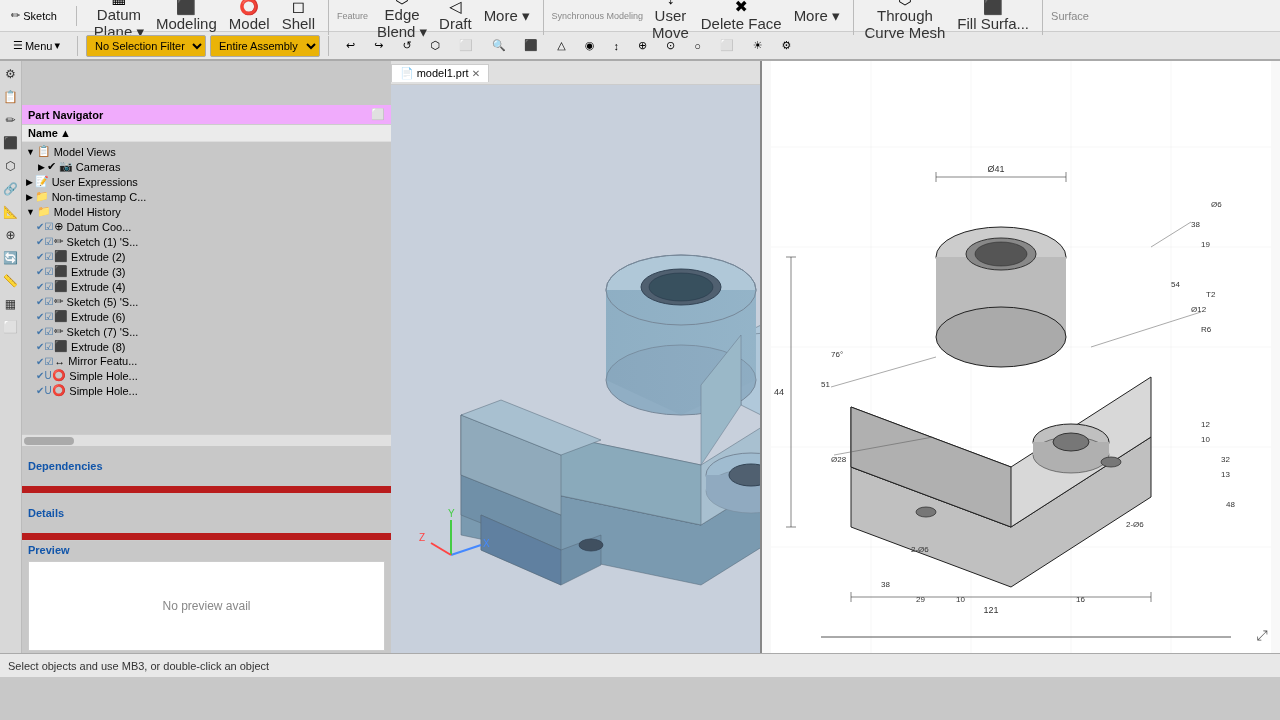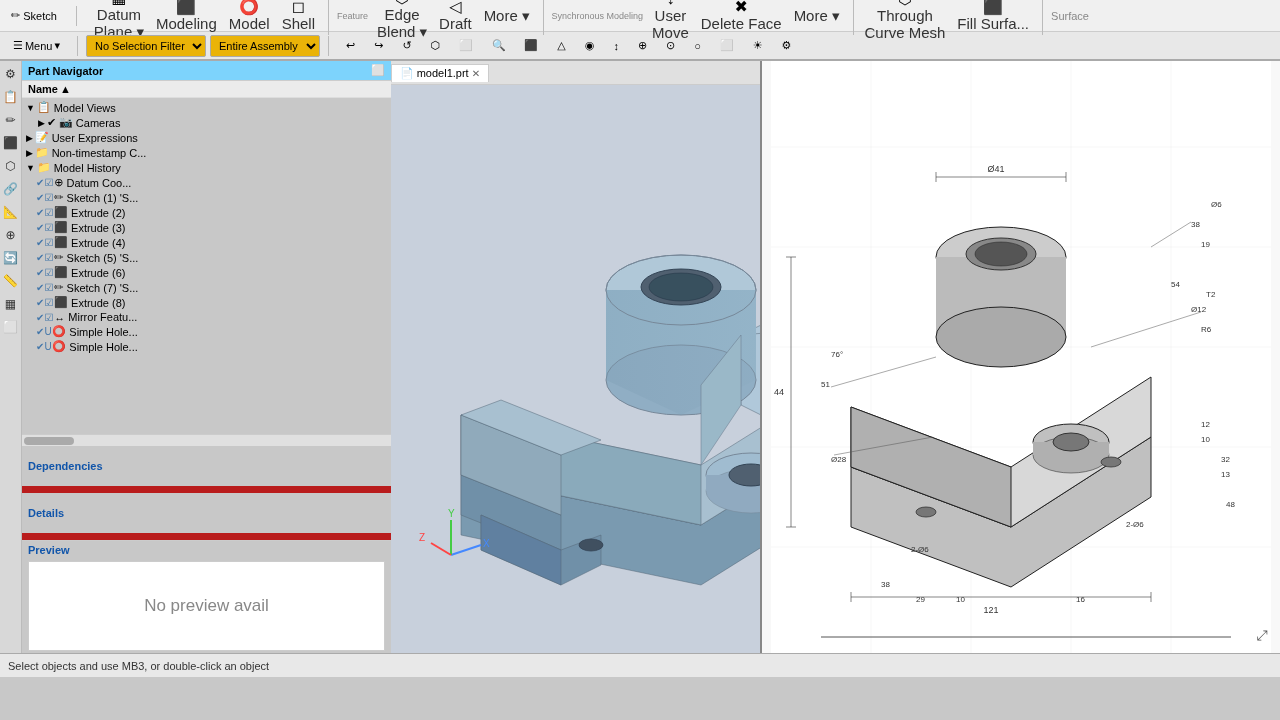--- a/index.html
+++ b/index.html
@@ -20,34 +20,34 @@
 
     
     #cmd-bar { background: #e8e8e8; border-bottom: 1px solid #aaa; display: flex; align-items: center; padding: 2px 4px; height: 28px; gap: 4px; }
     .cmd-btn { padding: 2px 8px; font-size: 11px; cursor: pointer; border: 1px solid transparent; border-radius: 2px; display: flex; align-items: center; gap: 2px; }
     .cmd-select { font-size: 11px; padding: 1px 4px; border: 1px solid #aaa; background: #eab308; border-radius: 2px; height: 22px; }
 
     
     #main { display: flex; height: calc(720px - 32px - 44px - 28px - 24px); }
 
     #part-nav { flex: 1; display: flex; flex-direction: column; overflow: hidden; }
-    .pn-header { display: flex; align-items: center; justify-content: space-between; padding: 3px 6px; background: #7dd3fc; border-bottom: 1px solid #ccc; font-size: 11px; font-weight: bold; }
+    .pn-header { display: flex; align-items: center; justify-content: space-between; padding: 3px 6px; background: #f0abfc; border-bottom: 1px solid #ccc; font-size: 11px; font-weight: bold; margin-top: 44px; }
     .pn-col-header { display: flex; align-items: center; padding: 2px 6px; background: #ebebeb; border-bottom: 1px solid #ddd; font-size: 11px; font-weight: bold; }
     .pn-tree { flex: 1; overflow-y: auto; padding: 2px 0; }
     .tree-item { display: flex; align-items: center; padding: 1px 4px; cursor: pointer; white-space: nowrap; font-size: 11px; }
     .tree-arrow { font-size: 9px; margin-right: 2px; cursor: pointer; }
     .tree-icon { font-size: 11px; margin-right: 3px; }
     .check-icon { color: #4477aa; font-size: 10px; margin-right: 1px; }
 
     .pn-section { padding: 14px 6px; font-size: 11px; font-weight: bold; color: #1155aa; cursor: pointer; border-bottom: 7px solid #b91c1c; }
 
     .preview-section { border-top: 1px solid #ccc; }
     .preview-label { padding: 3px 6px; font-size: 11px; font-weight: bold; color: #1155aa; cursor: pointer; }
     .preview-box { height: 90px; background: white; border: 1px solid #ccc; margin: 2px 6px; display: flex; align-items: center; justify-content: center; }
-    .preview-text { font-size: 17px; color: #888; }
+    .preview-text { font-size: 12px; color: #888; }
 
     
     #icon-strip { width: 22px; background: #d8d8d8; border-right: 1px solid #bbb; display: flex; flex-direction: column; align-items: center; padding-top: 2px; gap: 1px; }
     .strip-icon { width: 20px; height: 22px; display: flex; align-items: center; justify-content: center; cursor: pointer; font-size: 12px; color: #333; border: 1px solid transparent; border-radius: 2px; }
 
     
     #viewport { flex: 1; background: #d0d8e0; position: relative; overflow: hidden; }
     #viewport-tab { display: flex; align-items: center; background: #e0e0e0; border-bottom: 1px solid #ccc; height: 24px; }
     .vtab { display: flex; align-items: center; gap: 3px; padding: 2px 8px; font-size: 11px; background: white; border: 1px solid #ccc; border-bottom: none; cursor: pointer; }
     .vtab-close { font-size: 10px; cursor: pointer; color: #666; }

